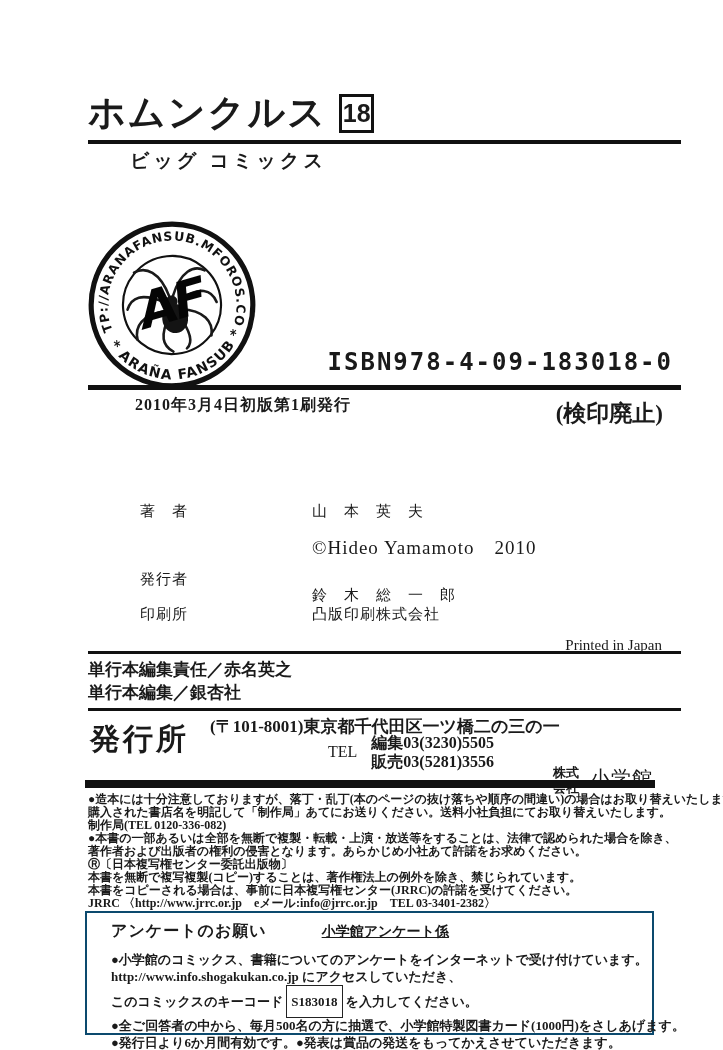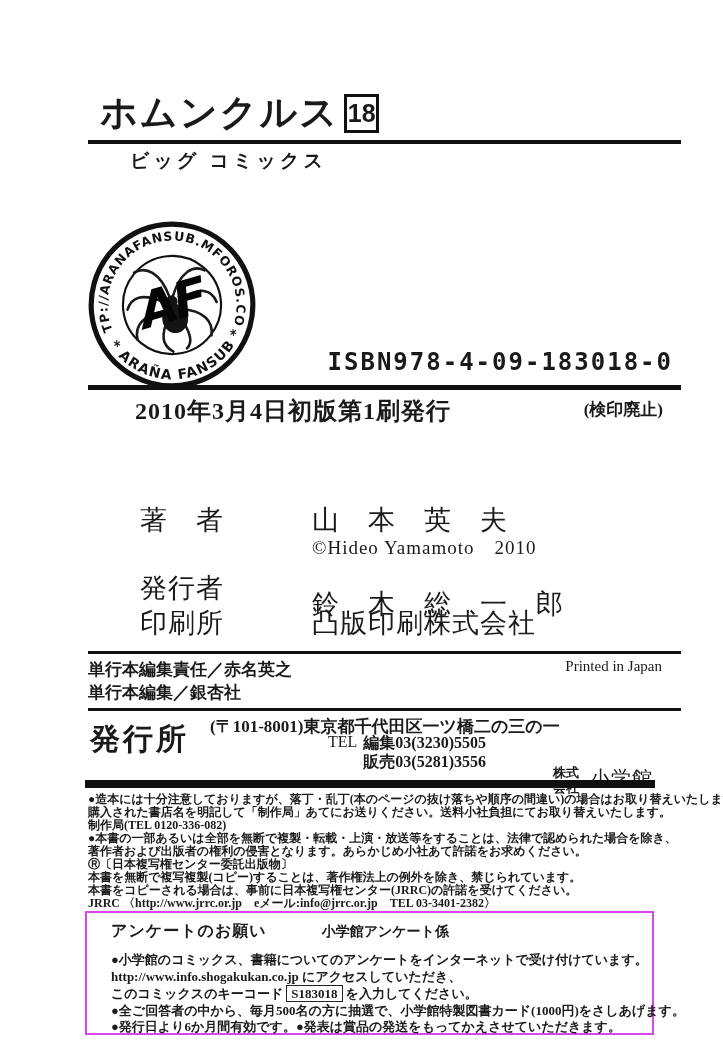--- a/index.html
+++ b/index.html
@@ -3,79 +3,79 @@
 <meta charset="utf-8">
 <style>
   html,body{margin:0;padding:0;background:#ffffff;}
   .page{
     position:relative;width:723px;height:1050px;background:#ffffff;
     color:#1a1a1a;font-family:"Liberation Serif",serif;overflow:hidden;
   }
   .rule{position:absolute;background:#111;}
 
   
-  .title-row{position:absolute;left:100px;top:88px;display:flex;align-items:center;gap:5px;
+  .title-row{position:absolute;left:88px;top:88px;display:flex;align-items:center;gap:12px;
     font-family:"Liberation Sans",sans-serif;font-weight:bold;font-size:37px;letter-spacing:2px;}
   .vol-box{display:inline-flex;align-items:center;justify-content:center;
     border:3px solid #111;width:29px;height:33px;font-size:25px;letter-spacing:0;}
   .title-rule{left:88px;top:140px;width:593px;height:4px;}
   .series{position:absolute;left:130px;top:148px;font-family:"Liberation Sans",sans-serif;
     font-weight:bold;font-size:19px;letter-spacing:4px;}
 
   
   .stamp{position:absolute;left:86px;top:218px;width:172px;height:174px;transform:rotate(-6deg);}
 
   
   .isbn{position:absolute;right:50px;top:348px;font-family:"DejaVu Sans Mono","Liberation Mono",monospace;
     font-weight:bold;font-size:24px;letter-spacing:2px;}
   .isbn-rule{left:88px;top:385px;width:593px;height:5px;}
-  .edition-date{position:absolute;left:135px;top:395px;font-size:24px;font-weight:bold;letter-spacing:1px;}
-  .edition-note{position:absolute;right:60px;top:398px;font-size:17px;font-weight:bold;}
+  .edition-date{position:absolute;left:135px;top:395px;font-size:16px;font-weight:bold;letter-spacing:1px;}
+  .edition-note{position:absolute;right:60px;top:398px;font-size:23px;font-weight:bold;}
 
   
-  .credit{position:absolute;font-size:27px;letter-spacing:1px;}
+  .credit{position:absolute;font-size:15px;letter-spacing:1px;}
   .lbl-author{left:140px;top:502px;}
   .val-author{left:312px;top:502px;}
   .val-copyright{left:312px;top:535px;font-size:19px;}
   .lbl-publisher{left:140px;top:570px;}
   .val-publisher{left:312px;top:586px;}
   .lbl-printer{left:140px;top:605px;}
   .val-printer{left:312px;top:605px;}
-  .printed-in{position:absolute;right:61px;top:658px;font-size:15px;}
+  .printed-in{position:absolute;right:61px;top:637px;font-size:15px;}
   .rule-credits{left:88px;top:651px;width:593px;height:3px;}
 
   
   .edit-line1{position:absolute;left:88px;top:658px;font-size:17px;font-weight:bold;}
   .edit-line2{position:absolute;left:88px;top:681px;font-size:17px;font-weight:bold;}
   .rule-editing{left:88px;top:708px;width:593px;height:3px;}
 
   
   .pub-label{position:absolute;left:90px;top:719px;font-size:30px;font-weight:bold;letter-spacing:3px;text-align:right;}
   .pub-address{position:absolute;left:210px;top:715px;font-size:17px;font-weight:bold;}
-  .pub-tel{position:absolute;left:328px;top:733px;display:flex;gap:6px;}
+  .pub-tel{position:absolute;left:328px;top:733px;display:flex;align-items:center;gap:14px;}
   .tel-label{font-size:16px;}
   .tel-lines{display:flex;flex-direction:column;font-size:16px;font-weight:bold;line-height:19px;}
   .company{position:absolute;left:553px;top:765px;display:flex;align-items:flex-start;gap:11px;}
   .company-prefix{display:flex;flex-direction:column;font-size:13px;font-weight:bold;line-height:15px;}
   .company-name{font-size:20px;font-weight:normal;letter-spacing:1px;}
 
   
   .black-bar{left:85px;top:780px;width:570px;height:8px;}
   .notice{position:absolute;left:88px;top:793px;width:566px;font-size:12px;font-weight:bold;}
   .notice div{line-height:13px;white-space:nowrap;}
 
   
   .survey-box{position:absolute;left:85px;top:911px;width:569px;height:124px;
-    border:2px solid #d946ef;box-sizing:border-box;}
+    border:2px solid #0c4a6e;box-sizing:border-box;}
   .survey-header{margin:8px 0 0 24px;display:flex;align-items:baseline;gap:55px;}
   .survey-title{font-size:16px;font-weight:bold;letter-spacing:1px;}
-  .survey-dept{font-size:14px;font-weight:bold;}
+  .survey-dept{font-size:14px;font-weight:bold;text-decoration:underline;}
   .survey-body{margin:10px 0 0 24px;font-size:13px;font-weight:bold;line-height:16.5px;}
   .survey-body > div{white-space:nowrap;}
-  .key-box{display:inline-block;border:1.5px solid #222;padding:0 4px;margin:0 3px;line-height:15px;}
+  .key-box{display:inline-block;border:1.5px solid #222;padding:8px 4px;margin:0 3px;line-height:15px;}
 
   .stamp text{font-family:"DejaVu Sans","Liberation Sans",sans-serif;}
 </style>
 </head>
 <body>
 
 <div class="page">
 
   <div class="title-row">
     <span>ホムンクルス</span>

